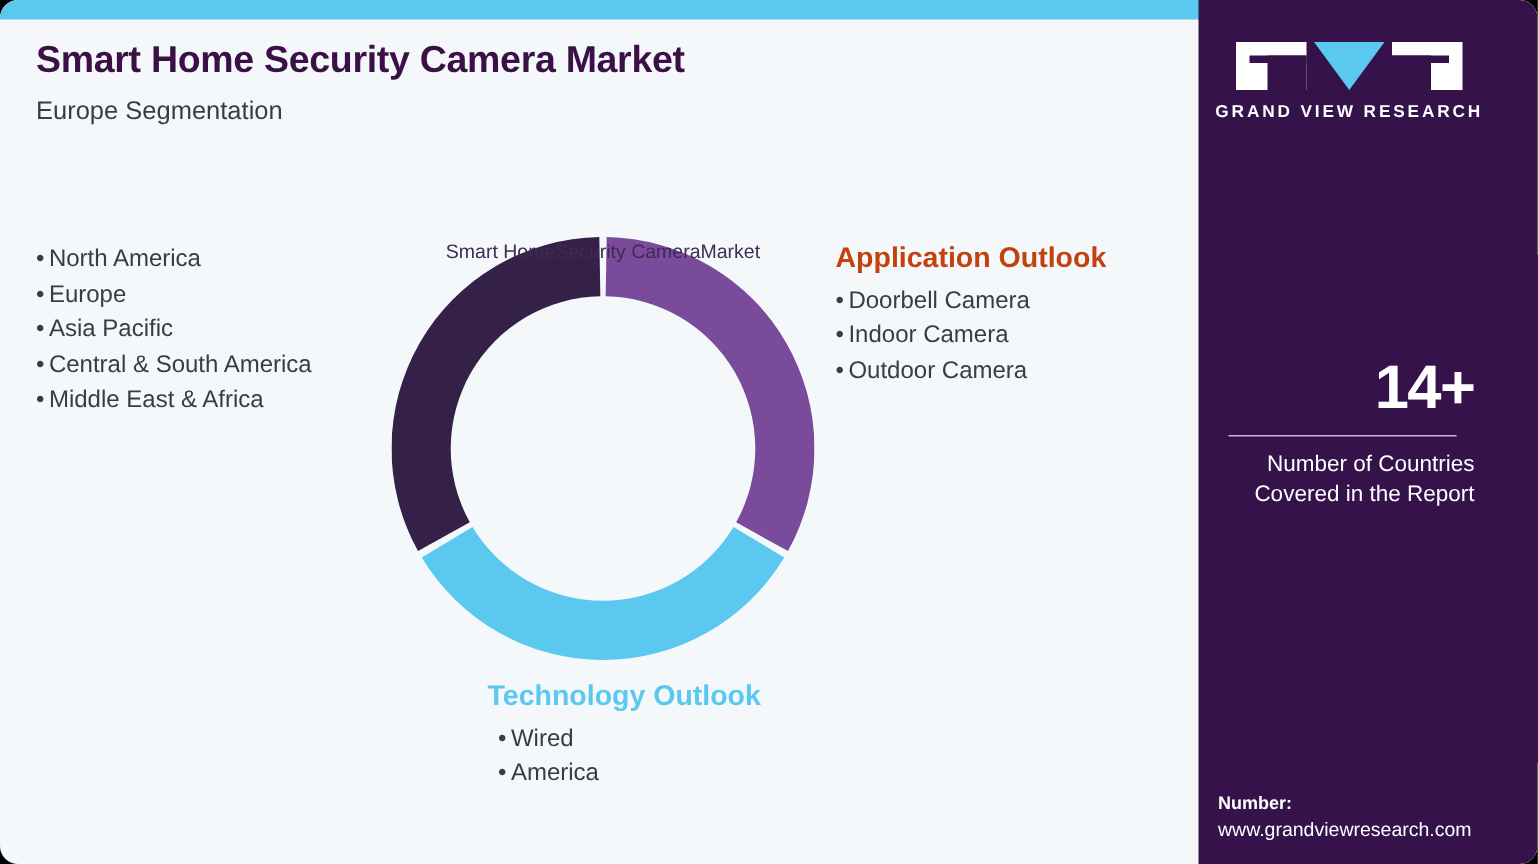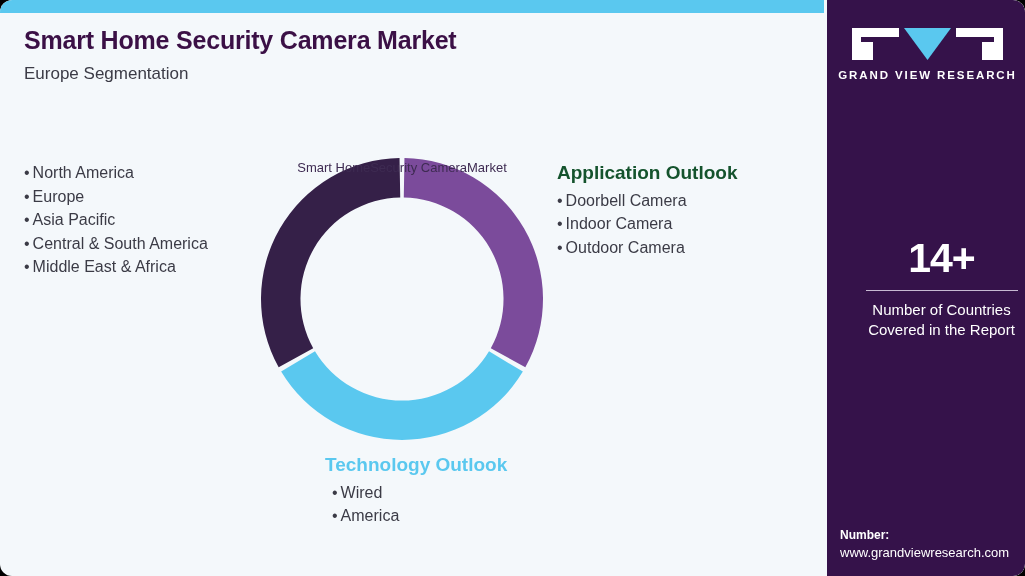--- a/index.html
+++ b/index.html
@@ -42,42 +42,42 @@
   .outlook-list li {
     font-size: 16px; color: #3b3b46; line-height: 1.47;
     white-space: nowrap;
   }
   .outlook-list li .bullet { margin-right: 3px; }
 
   #regional-outlook { position: absolute; left: 24px; top: 161px; }
   #regional-outlook .outlook-heading { color: #3b1046; }
 
   #application-outlook { position: absolute; left: 557px; top: 161px; }
-  #application-outlook .outlook-heading { color: #14532d; }
+  #application-outlook .outlook-heading { color: #c2410c; }
 
   #technology-outlook { position: absolute; left: 325px; top: 453px; }
   #technology-outlook .outlook-heading { color: #5ac8ef; }
   #technology-outlook .outlook-list { padding-left: 7px; }
 
   
   #donut-chart {
     position: absolute; left: 261px; top: 158px;
     width: 282px; height: 282px;
   }
   #donut-center-text {
     position: absolute; left: 0; top: 0; width: 282px; height: 282px;
     display: flex; flex-direction: row;
     justify-content: center;
     font-size: 13px; color: #3e2b52; line-height: 1.47;
     text-align: center; pointer-events: none;
   }
   
   #side-panel {
     position: absolute; right: 0; top: 0;
-    width: 198px; height: 576px;
+    width: 226px; height: 576px;
     background: #35124a;
     border-top-right-radius: 12px;
     border-bottom-right-radius: 12px;
   }
   #logo { position: absolute; left: 0; top: 28px; width: 201px; }
   #logo-mark {
     display: flex; justify-content: center; align-items: flex-start;
     gap: 5px; height: 32px;
   }
   .logo-letter { position: relative; width: 47px; height: 32px; background: #ffffff; }
@@ -93,21 +93,21 @@
   #logo-v {
     width: 47px; height: 32px;
     background: #5ac8ef;
     clip-path: polygon(0 0, 100% 0, 50% 100%);
   }
   #logo-text {
     margin-top: 9px; text-align: center;
     color: #ffffff; font-size: 11.5px; font-weight: bold;
     letter-spacing: 1.9px;
   }
-  #stat-block { position: absolute; left: 26px; top: 238px; width: 177px; text-align: center; }
+  #stat-block { position: absolute; left: 7px; top: 238px; width: 177px; text-align: right; }
   #stat-value {
     color: #ffffff; font-size: 41px; font-weight: bold;
     letter-spacing: -1px; line-height: 1;
   }
   #stat-divider {
     width: 152px; height: 1px; background: #c7b9d2;
     margin: 11px auto 9px auto;
   }
   #stat-caption {
     color: #ffffff; font-size: 15px; line-height: 1.35;

